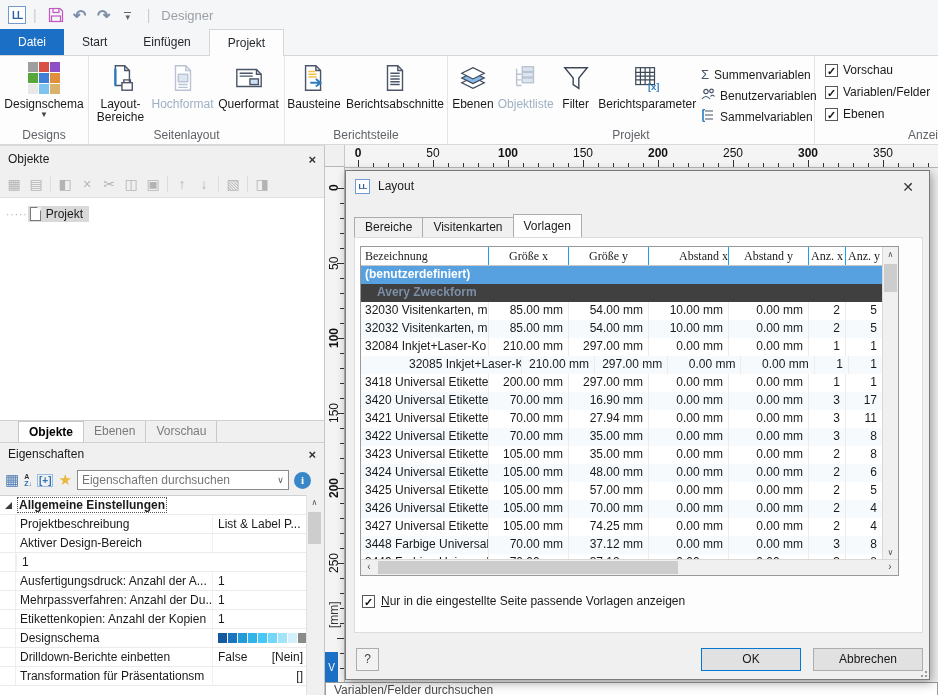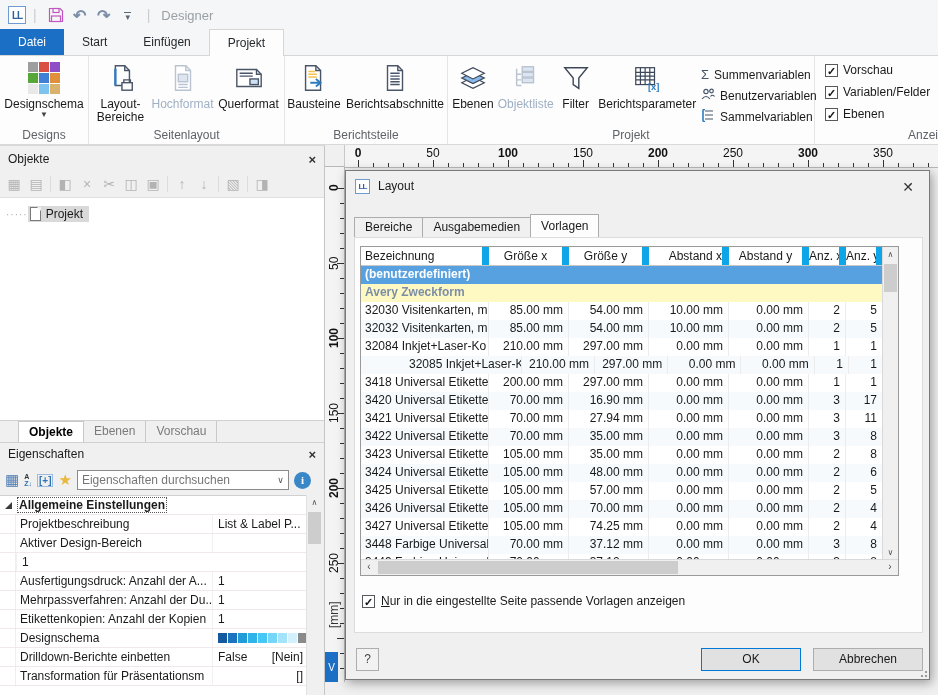--- a/index.html
+++ b/index.html
@@ -111,26 +111,26 @@
   #dtitle{position:absolute;left:0;top:0;width:100%;height:30px;background:#f0f0f0;display:flex;align-items:center;padding-left:9px;box-sizing:border-box;}
   #dtitle .lllogo{width:15px;height:15px;font-size:8px;}
   #dtitle .dttl{margin-left:8px;}
   #dclose{position:absolute;right:8px;top:6px;width:26px;height:20px;text-align:center;font-size:14px;color:#333;line-height:20px;}
   #dtabs{position:absolute;left:8px;top:44px;height:22px;display:flex;align-items:flex-end;z-index:3;}
   .dtab{height:20px;line-height:19px;padding:0 10px;border:1px solid #acacac;border-bottom:none;background:#f0f0f0;margin-right:-1px;box-sizing:border-box;}
   .dtab.active{height:23px;line-height:22px;background:#fdfdfd;z-index:4;}
   #dcard{position:absolute;left:8px;top:66px;width:569px;height:396px;background:#fdfdfd;border:1px solid #dcdcdc;box-sizing:border-box;}
   #ttable{position:absolute;left:14px;top:75px;width:539px;height:330px;border:1px solid #999;background:#fff;box-sizing:border-box;}
   #thead{display:flex;height:19px;border-bottom:1px solid #c8c8c8;background:#fff;box-sizing:border-box;}
-  .th{display:inline-block;text-align:center;line-height:18px;border-right:7px solid #0ea5e9;overflow:hidden;white-space:nowrap;box-sizing:border-box;}
+  .th{display:inline-block;text-align:center;line-height:18px;border-right:1px solid #0ea5e9;overflow:hidden;white-space:nowrap;box-sizing:border-box;font-family:Liberation Serif, serif;}
   .th.first{text-align:left;padding-left:4px;}
   #tbody{position:relative;height:294px;overflow:hidden;}
   .trow{display:flex;height:18px;line-height:17px;width:522px;box-sizing:border-box;}
   .trow.selected{background:#57a1e0;color:#fff;font-weight:bold;padding-left:4px;}
-  .trow.category{background:#fef9c3;color:#7c8ea6;font-weight:bold;padding-left:4px;}
+  .trow.category{background:#404040;color:#7c8ea6;font-weight:bold;padding-left:16px;}
   .trow.data.alt{background:#f6fafd;}
   .td{display:inline-block;overflow:hidden;white-space:nowrap;border-right:1px solid #ececec;box-sizing:border-box;}
   .td.first{padding-left:4px;}
   .td.num{text-align:right;padding-right:5px;}
   #tvsb{position:absolute;right:0;top:0;width:16px;height:313px;background:#f0f0f0;border-left:1px solid #d9d9d9;box-sizing:border-box;}
   #tvsb .thumb{position:absolute;left:1px;right:1px;top:17px;height:28px;background:#cdcdcd;}
   #tvsb .dn{position:absolute;bottom:0;width:100%;}
   #thsb{position:absolute;left:0;bottom:0;width:537px;height:16px;background:#f0f0f0;border-top:1px solid #d9d9d9;box-sizing:border-box;}
   #thsb .la,#thsb .ra{position:absolute;top:0;width:16px;height:15px;text-align:center;line-height:14px;color:#505050;font-size:10px;}
   #thsb .la{left:0;}
@@ -561,31 +561,34 @@
         <i class="vtick maj" style="top: 396px;"></i>
         <i class="vtick" style="top: 411px;"></i>
         <i class="vtick" style="top: 426px;"></i>
         <i class="vtick" style="top: 441px;"></i>
         <i class="vtick" style="top: 456px;"></i>
         <i class="vtick maj" style="top: 471px;"></i>
         <i class="vtick" style="top: 486px;"></i>
         <i class="vtick" style="top: 501px;"></i>
       </div>
     <div id="vtab">V</div>
+    <div id="bottomstrip">
+      <span>Variablen/Felder durchsuchen</span>
+    </div>
   </div>
 
   <div id="dialog">
     <div id="dtitle">
       <span class="lllogo">LL</span>
       <span class="dttl">Layout</span>
     </div>
     <div id="dclose">✕</div>
     <div id="dtabs">
       <span class="dtab">Bereiche</span>
-      <span class="dtab">Ausgabemedien</span>
+      <span class="dtab">Visitenkarten</span>
       <span class="dtab active">Vorlagen</span>
     </div>
     <div id="dcard"></div>
 
     <div id="ttable">
       <div id="thead">
           <span class="th first" style="width: 128px;">Bezeichnung</span>
           <span class="th" style="width: 80px;">Größe x</span>
           <span class="th" style="width: 80px;">Größe y</span>
           <span class="th" style="width: 80px; text-align: right;">Abstand x</span>

